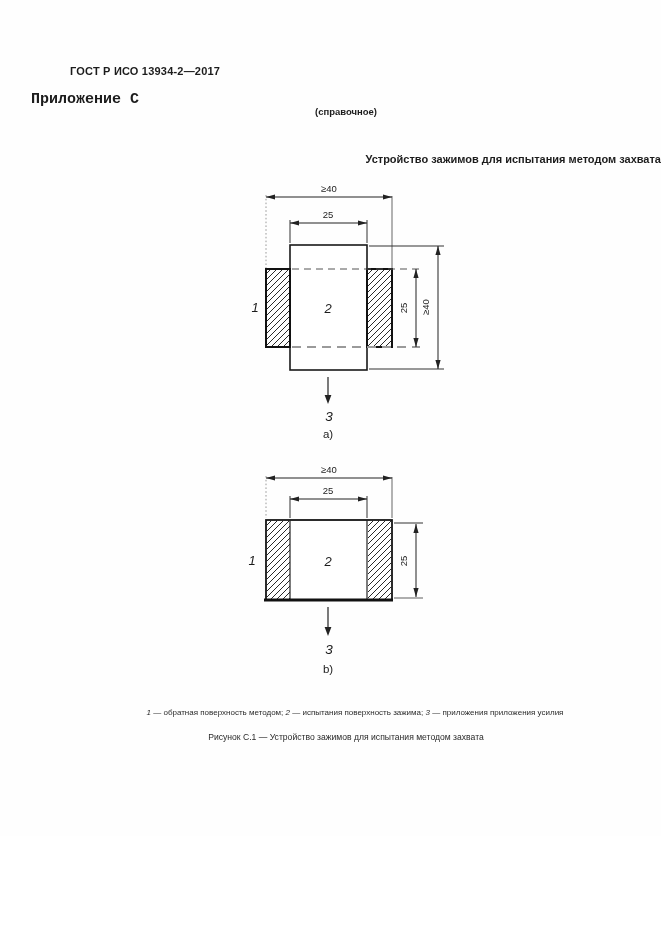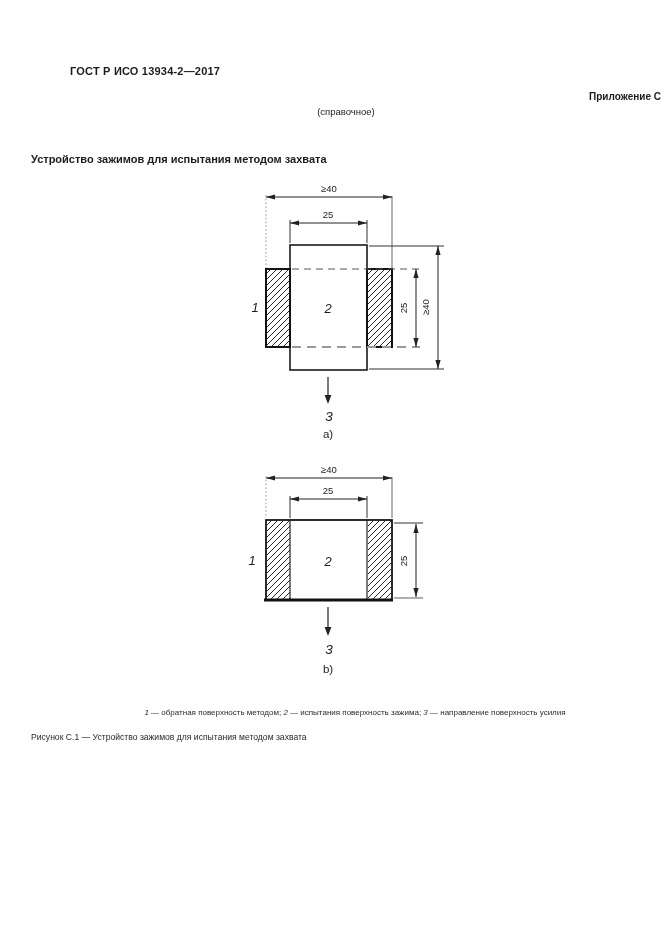--- a/index.html
+++ b/index.html
@@ -2,26 +2,26 @@
 <html><head>
 <meta charset="utf-8">
 <style>
   html,body{margin:0;padding:0;background:#ffffff;}
   .page{
     position:relative;width:661px;height:836px;background:#fefefe;
     font-family:"Liberation Sans", sans-serif;color:#1c1c1c;overflow:hidden;
   }
   .abs{position:absolute;}
   .hdr{left:70px;top:65px;font-size:11px;font-weight:bold;letter-spacing:.2px;}
-  .appx{left:31px;top:91px;width:630px;text-align:right;font-size:10px;font-weight:bold;}
-  .appx-note{left:31px;top:106px;width:630px;text-align:center;font-size:9.5px;font-weight:normal;}
-  .doc-title{left:31px;top:153px;width:630px;text-align:left;font-size:11px;font-weight:bold;}
+  .appx{left:31px;top:91px;width:630px;text-align:left;font-size:15px;font-weight:bold;font-family:Liberation Mono, monospace;}
+  .appx-note{left:31px;top:106px;width:630px;text-align:center;font-size:9.5px;font-weight:bold;}
+  .doc-title{left:31px;top:153px;width:630px;text-align:right;font-size:11px;font-weight:bold;}
   .legend{left:40px;top:708px;width:630px;text-align:center;font-size:8px;color:#2a2a2a;}
   .legend .ref{font-style:italic;}
-  .fig-caption{left:31px;top:732px;width:630px;text-align:left;font-size:8.6px;color:#2a2a2a;}
+  .fig-caption{left:31px;top:732px;width:630px;text-align:center;font-size:8.6px;color:#2a2a2a;}
   .pagenum{left:76px;top:843px;font-size:9.5px;}
   svg text{font-family:"Liberation Sans", sans-serif;fill:#1c1c1c;}
   .dimtxt{font-size:9.5px;}
   .parttxt{font-size:13px;font-style:italic;}
   .subtxt{font-size:11.5px;}
   .forcetxt{font-size:13.5px;font-style:italic;}
 </style>
 </head>
 <body>
 
@@ -134,19 +134,19 @@
         <polygon points="324.6,627 331.4,627 328,636" fill="#222"></polygon>
       </g>
 
       <text class="parttxt" x="252" y="565" text-anchor="middle">1</text>
       <text class="parttxt" x="328" y="566" text-anchor="middle">2</text>
       <text class="forcetxt" x="329" y="654" text-anchor="middle">3</text>
       <text class="subtxt" x="328" y="673" text-anchor="middle">b)</text>
     </g>
   </svg>
 
-  <div class="abs legend"><span class="ref">1</span><span> — обратная поверхность методом; </span><span class="ref">2</span><span> — испытания поверхность зажима; </span><span class="ref">3</span><span> — направление поверхность усилия</span></div>
+  <div class="abs legend"><span class="ref">1</span><span> — обратная поверхность методом; </span><span class="ref">2</span><span> — испытания поверхность зажима; </span><span class="ref">3</span><span> — приложения приложения усилия</span></div>
 
   <div class="abs fig-caption">Рисунок С.1 — Устройство зажимов для испытания методом захвата</div>
 
   <div class="abs pagenum">8</div>
 
 </div>
 
 </body></html>

